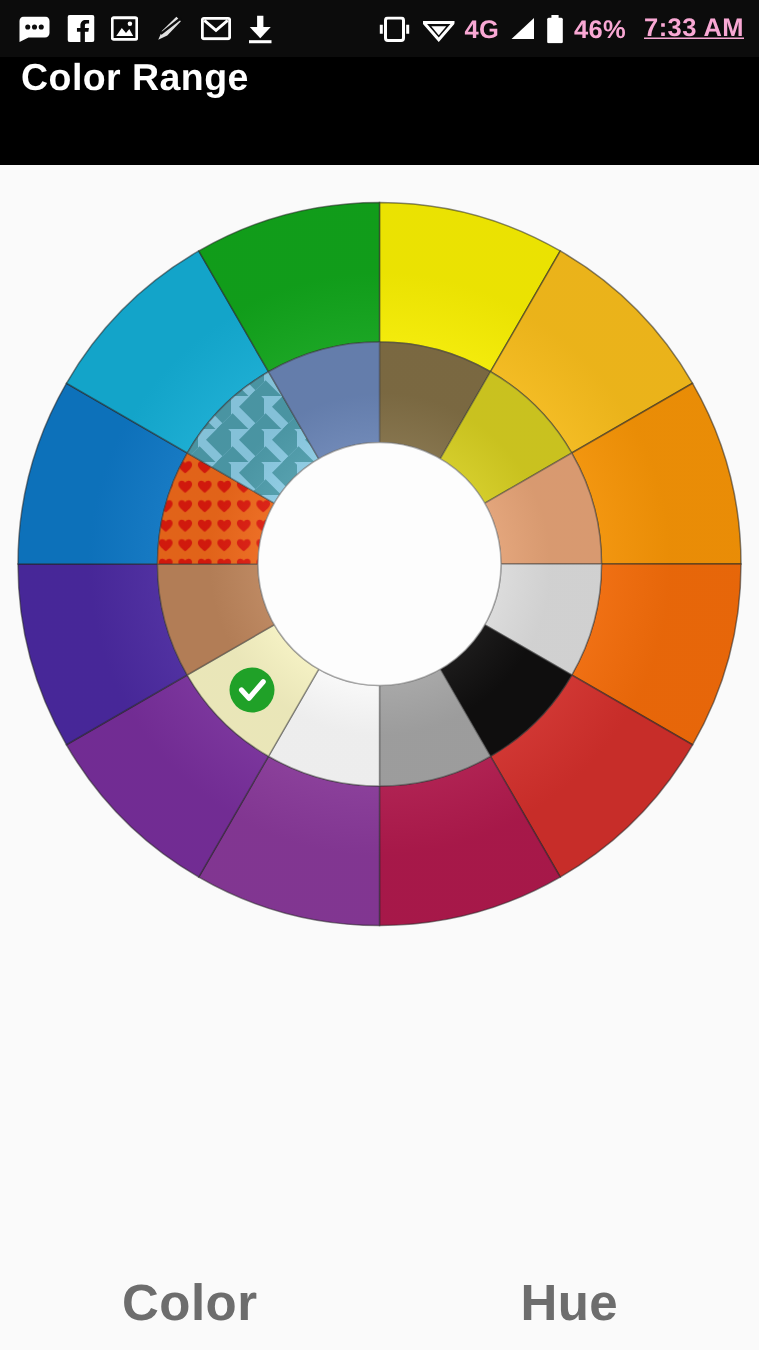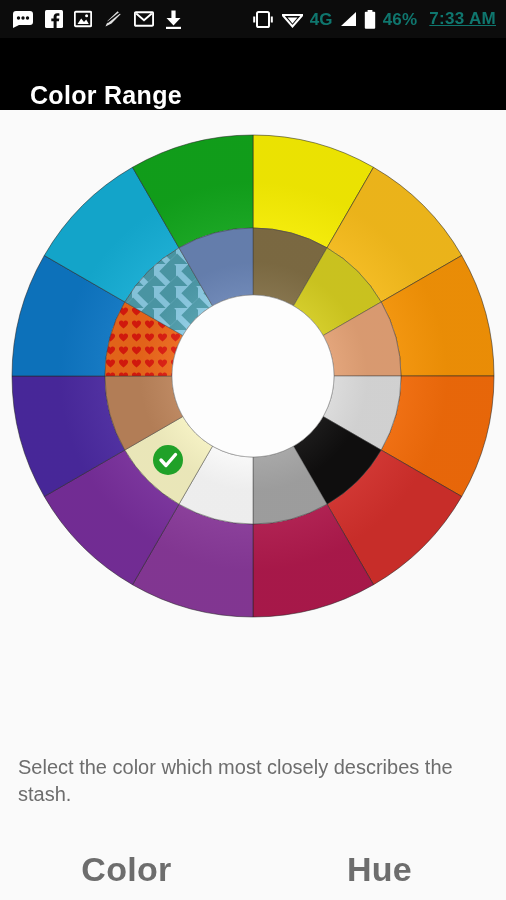--- a/index.html
+++ b/index.html
@@ -6,33 +6,33 @@
   html, body {
     width: 506px; height: 900px;
     background: #fafafa;
     font-family: "Liberation Sans", sans-serif;
     overflow: hidden;
   }
   #app { position: relative; width: 506px; height: 900px; background: #fafafa; }
 
   
   .statusbar {
-    height: 38px; background: #0c0c0c; color: #0f766e;
+    height: 38px; background: #0c0c0c; color: #f9a8d4;
     display: flex; align-items: center; padding: 0 10px 0 12px; text-align: right;
   }
   .sb-left { display: flex; align-items: center; gap: 11px; }
   .sb-right { display: flex; align-items: center; gap: 7px; margin-left: auto; }
   .sb-ico { display: block; }
   .sb-txt { font-size: 17px; font-weight: bold; letter-spacing: .2px; line-height: 1; }
   .sb-time { font-size: 17px; font-weight: bold; margin-left: 5px; letter-spacing: .3px; text-decoration: underline; }
 
   
   .appbar {
-    height: 72px; background: #000; display: flex; align-items: flex-end;
-    padding-left: 30px;
+    height: 72px; background: #000; display: flex; align-items: flex-start;
+    padding-left: 14px;
   }
   .appbar-title { color: #fff; font-size: 25px; font-weight: bold; letter-spacing: .3px; }
 
   
   .wheel-wrap {
     position: relative; width: 506px; height: 610px;
     background: #fafafa;
   }
   .wheel-svg { position: absolute; left: 0; top: 0; }
 
@@ -165,20 +165,19 @@
         <path d="M178.99999999999994 137.82824023990312 A148 148 0 0 1 252.99999999999997 118 L252.99999999999997 185 A81 81 0 0 0 212.49999999999997 195.8519422934605 Z" fill="#6b86b8" stroke="rgba(60,60,60,0.45)" stroke-width="1"></path>
         <circle cx="253" cy="266" r="114.5" fill="none" stroke="url(#glossOut)" stroke-width="67"></circle>
         <circle cx="253" cy="266" r="81" fill="#fdfdfd" stroke="rgba(140,140,140,0.6)" stroke-width="1"></circle>
         <g>
           <circle cx="168" cy="350" r="15" fill="#20A128"></circle>
           <path d="M161 350 L166 355.5 L175.5 344.5" fill="none" stroke="#ffffff" stroke-width="3.4" stroke-linecap="round" stroke-linejoin="round"></path>
         </g>
       </svg>
   </div>
 
-  <p class="instructions">Select the color which most closely describes the stash.</p>
 
   <div class="btnrow">
     <button class="btn">Color</button>
     <button class="btn">Hue</button>
   </div>
 
 </div>
 
 </body></html>

